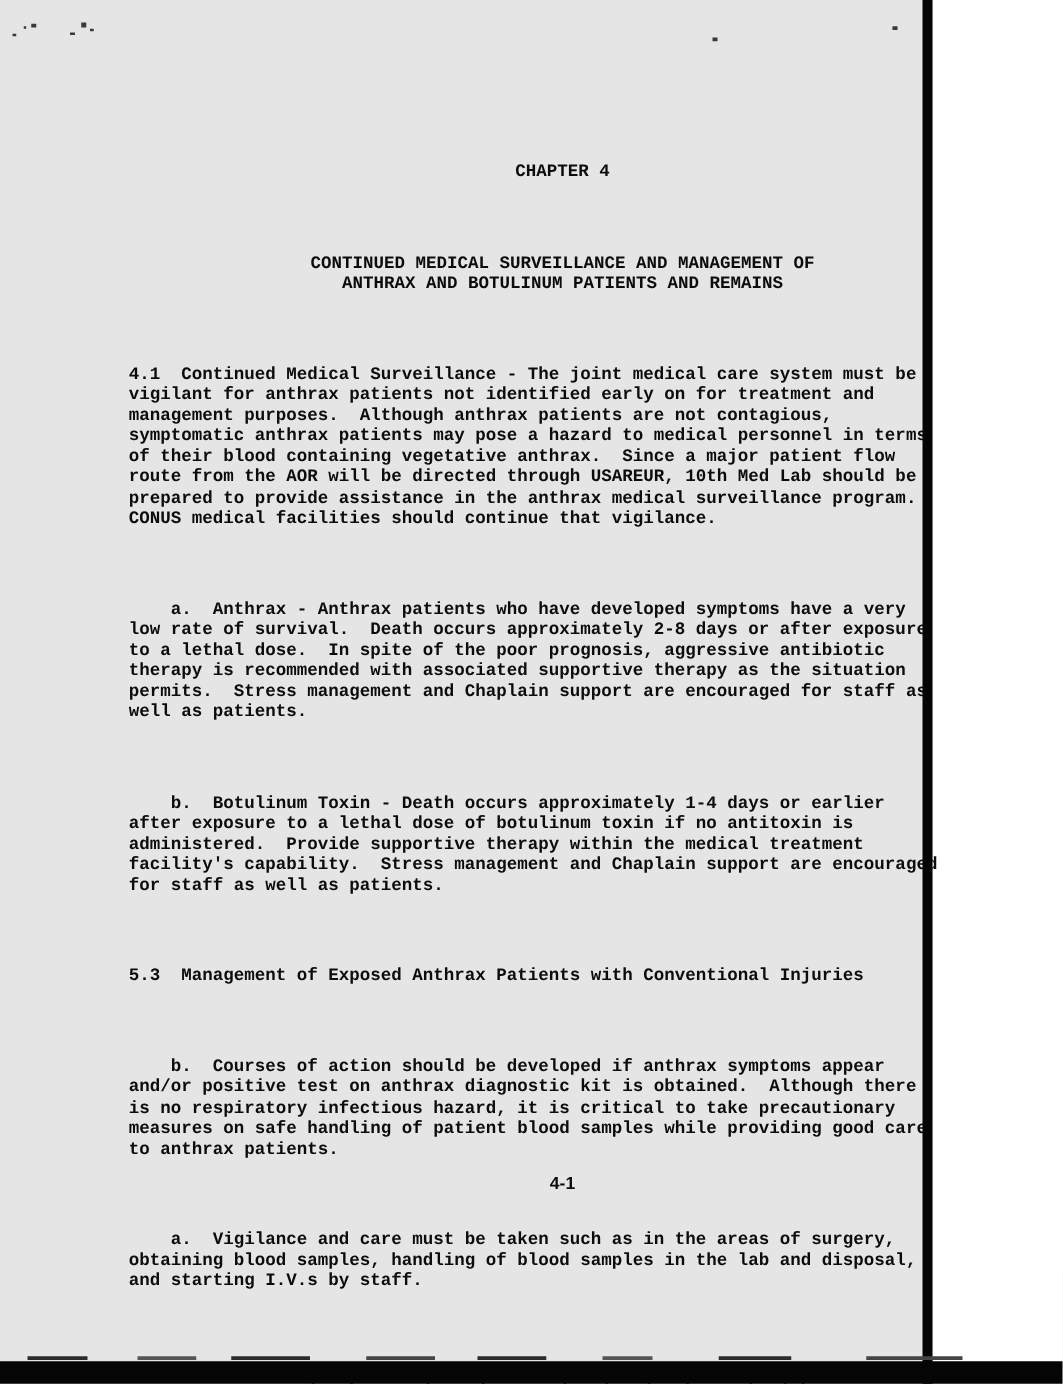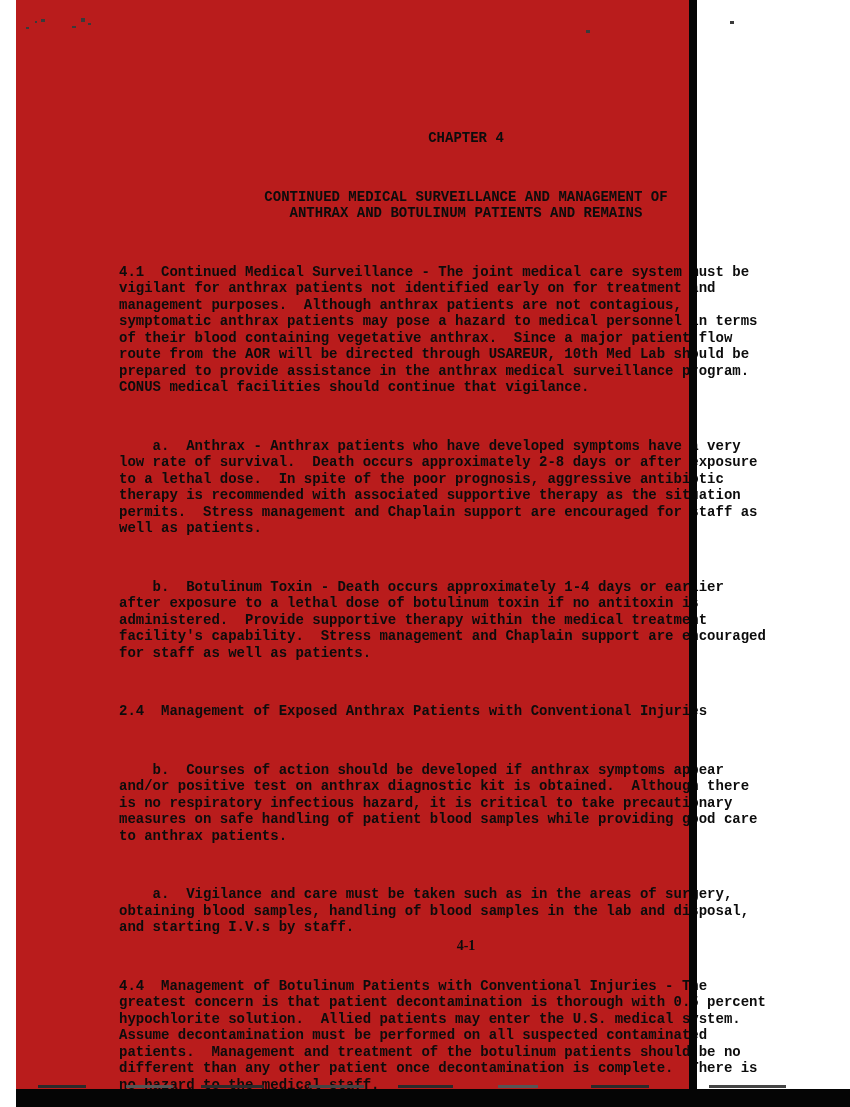--- a/index.html
+++ b/index.html
@@ -5,51 +5,51 @@
   html, body {
     margin: 0;
     padding: 0;
     width: 850px;
     height: 1107px;
     background: #ffffff;
     overflow: hidden;
   }
   .page {
     position: absolute;
-    left: 16px; top: 0;
-    width: 681px;
+    left: 0; top: 0;
+    width: 746px;
     height: 1107px;
-    background: #b91c1c;
+    background: #e5e5e5;
     font-family: "Liberation Mono", "DejaVu Sans Mono", monospace;
   }
   .doc {
     position: absolute;
     left: 103px;
     top: 97px;
     width: 694px;
     color: #0c0c0c;
     font-size: 14px;
     line-height: 16.5px;
     font-weight: 700;
     white-space: pre;
     letter-spacing: 0;
   }
-  .block { margin-top: 9px; }
+  .block { margin-top: 23px; }
   .centered { text-align: center; }
   .page-number {
     position: absolute;
     left: 103px;
     top: 938px;
     width: 694px;
     text-align: center;
     color: #0c0c0c;
     font-size: 14px;
     line-height: 16.5px;
     font-weight: 700;
-    font-family: Liberation Serif, serif;
+    font-family: Liberation Sans, sans-serif;
   }
   
   .scan-bar-right {
     position: absolute;
     right: 0; top: 0;
     width: 8px;
     height: 1107px;
     background: #050505;
   }
   .scan-bar-bottom {
@@ -91,21 +91,21 @@
 low rate of survival.  Death occurs approximately 2-8 days or after exposure
 to a lethal dose.  In spite of the poor prognosis, aggressive antibiotic
 therapy is recommended with associated supportive therapy as the situation
 permits.  Stress management and Chaplain support are encouraged for staff as
 well as patients.</div>
     <div class="block">    b.  Botulinum Toxin - Death occurs approximately 1-4 days or earlier
 after exposure to a lethal dose of botulinum toxin if no antitoxin is
 administered.  Provide supportive therapy within the medical treatment
 facility's capability.  Stress management and Chaplain support are encouraged
 for staff as well as patients.</div>
-    <div class="block">2.4  Management of Exposed Anthrax Patients with Conventional Injuries</div>
+    <div class="block">5.3  Management of Exposed Anthrax Patients with Conventional Injuries</div>
     <div class="block">    b.  Courses of action should be developed if anthrax symptoms appear
 and/or positive test on anthrax diagnostic kit is obtained.  Although there
 is no respiratory infectious hazard, it is critical to take precautionary
 measures on safe handling of patient blood samples while providing good care
 to anthrax patients.</div>
     <div class="block">    a.  Vigilance and care must be taken such as in the areas of surgery,
 obtaining blood samples, handling of blood samples in the lab and disposal,
 and starting I.V.s by staff.</div>
     <div class="block">4.4  Management of Botulinum Patients with Conventional Injuries - The
 greatest concern is that patient decontamination is thorough with 0.5 percent

